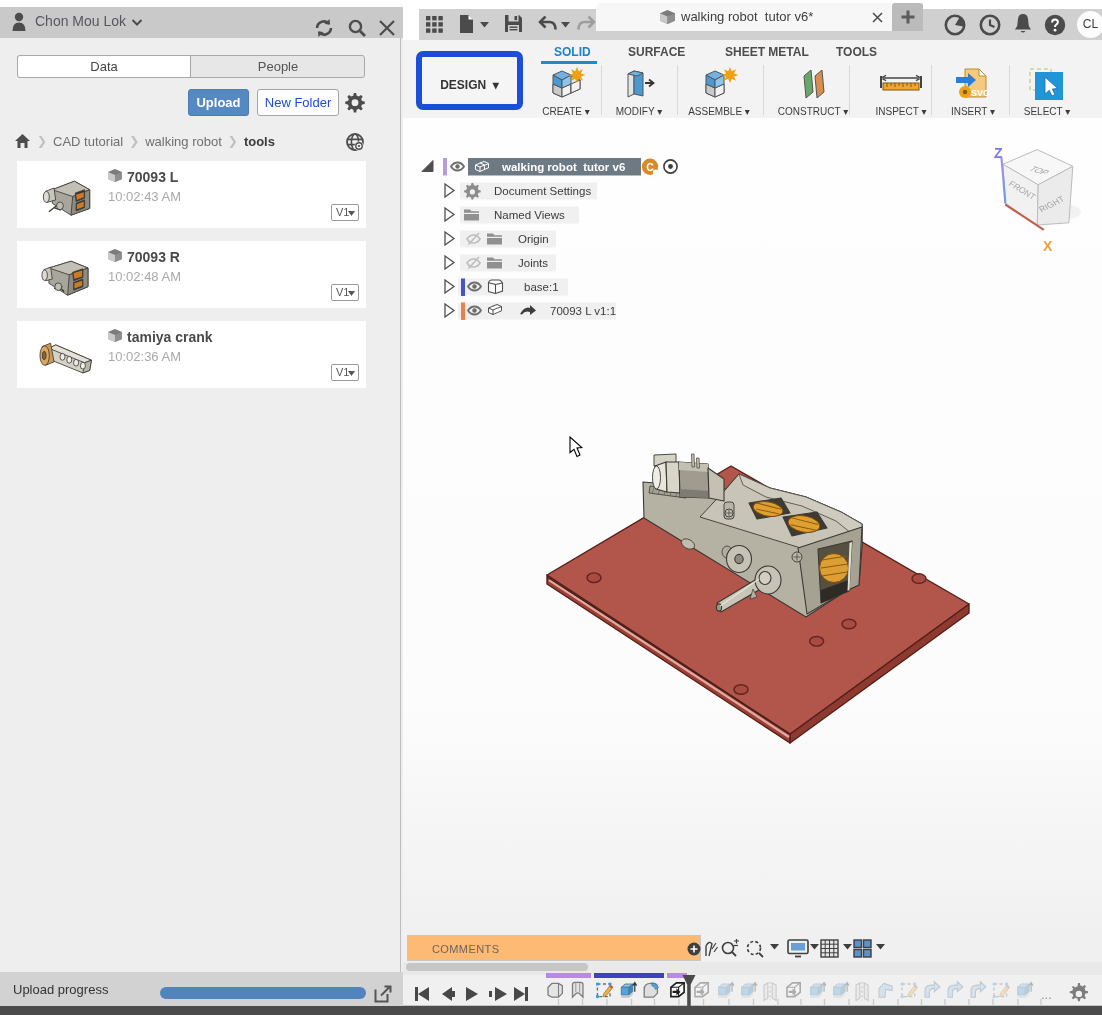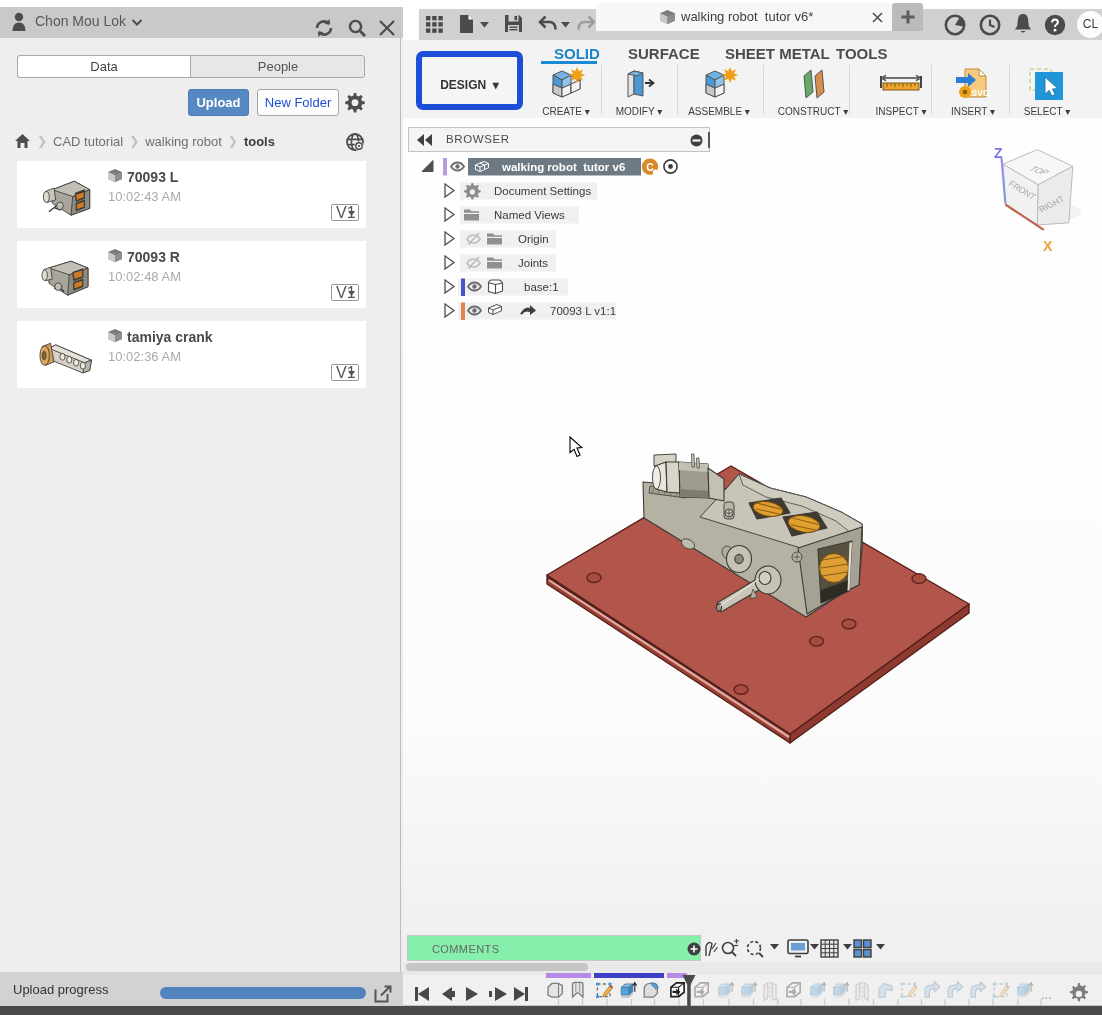--- a/index.html
+++ b/index.html
@@ -16,48 +16,48 @@
 #lp-tab-data { left:-1px; top:-1px; width:174px; height:23px; background:#fff; border:1px solid #a9a9a9; border-radius:3px 0 0 3px; text-align:center; line-height:21px; font-size:13px; color:#444; }
 #lp-tab-people { left:173px; top:0; width:174px; height:21px; text-align:center; line-height:21px; font-size:13px; color:#555; }
 #btn-upload { left:188px; top:89px; width:61px; height:27px; background:#5688c2; border:1px solid #4d7cb4; border-radius:3px; color:#ffffff; font-weight:bold; font-size:13px; text-align:center; line-height:25px; }
 #btn-newfolder { left:257px; top:89px; width:82px; height:27px; background:#fdfdfd; border:1px solid #a5a5a5; border-radius:3px; color:#1d4ed8; font-size:13px; text-align:center; line-height:25px; }
 #crumb { left:14px; top:133px; width:380px; height:20px; font-size:13px; color:#707070; }
 #crumb b { color:#3c3c3c; }
 #crumb .sep { color:#c0c0c0; font-size:12px; padding:0 6px; position:relative; top:-1px; }
 .card { left:17px; width:349px; height:67px; background:#fff; }
 .card .title { position:absolute; left:110px; top:8px; font-size:14px; font-weight:bold; color:#4a4a4a; }
 .card .time { position:absolute; left:91px; top:28px; font-size:13px; color:#a9a9a9; }
-.card .ver { position:absolute; left:314px; top:43px; width:28px; height:17px; border:1px solid #999; border-radius:2px; background:#fff; font-size:16px; color:#555; line-height:15px; padding-left:4px; }
+.card .ver { position:absolute; left:314px; top:43px; width:28px; height:17px; border:1px solid #999; border-radius:2px; background:#fff; font-size:11px; color:#555; line-height:15px; padding-left:4px; }
 .card .cube { position:absolute; left:90px; top:7px; }
 .card .thumb { position:absolute; left:14px; top:4px; }
 #lp-foot { left:0; top:972px; width:403px; height:34px; background:#d2d2d2; }
 #lp-foot span { position:absolute; left:13px; top:10px; font-size:13px; color:#333; }
 #progress { left:160px; top:15px; width:206px; height:12px; background:#5184bc; border-radius:6px; }
 
 
 #main { left:403px; top:0; width:699px; height:1015px; background:#fff; }
 #topbar { left:16px; top:9px; width:699px; height:31px; background:#d0d0d0; }
 #doctab { left:193px; top:3px; width:297px; height:28px; background:#f7f7f7; border-radius:5px 5px 0 0; }
 #doctab span { position:absolute; left:85px; top:6px; font-size:13px; color:#3e3e3e; }
 #plusbtn { left:489px; top:3px; width:31px; height:28px; background:#bbbbbb; border-radius:3px 3px 0 0; color:#5c5c5c; font-size:23px; text-align:center; line-height:26px; font-weight:bold;}
 #ribbon { left:0; top:40px; width:699px; height:78px; background:#f3f3f3; }
 #designbtn { left:13px; top:11px; width:107px; height:59px; background:#f5f5f5; border:6px solid #1d4ed8; border-radius:7px; text-align:center; line-height:57px; font-size:12px; font-weight:bold; color:#333; }
-.rtab { position:absolute; top:5px; font-size:15px; font-weight:bold; color:#4c4c4c; }
+.rtab { position:absolute; top:5px; font-size:12px; font-weight:bold; color:#4c4c4c; }
 .rtab.active { color:#1a84c7; }
 #solidline { left:138px; top:21px; width:56px; height:3px; background:#1a8ad2; }
 .grplabel { position:absolute; top:66px; font-size:10px; color:#3c3c3c; width:90px; text-align:center; }
 .gsep { position:absolute; top:25px; width:1px; height:50px; background:#d9d9d9; }
 .gicon { position:absolute; top:27px; }
 
 #canvas { left:0; top:118px; width:699px; height:817px; background:linear-gradient(#fefefe, #fcfcfc 72%, #f0f0f0); }
 #browserbox { left:5px; top:9px; width:302px; height:25px; background:#f4f4f4; border:1px solid #c3c3c3; }
 #browserbox .t { position:absolute; left:37px; top:5px; font-size:11.5px; color:#4a4a4a; letter-spacing:0.6px; }
 
 #commentsrow { left:0; top:935px; width:699px; height:27px; background:#f0f0f0; }
-#commentsbar { left:4px; top:0px; width:294px; height:26px; background:#86efac; border:1px solid #c6c6c6; }
+#commentsbar { left:4px; top:0px; width:294px; height:26px; background:#fdba74; border:1px solid #c6c6c6; }
 #commentsbar .t { position:absolute; left:24px; top:7px; font-size:11px; color:#666; letter-spacing:0.4px; }
 #scrollrow { left:0; top:962px; width:699px; height:13px; background:#e9e9e9; }
 #scrollthumb { left:3px; top:1px; width:182px; height:8px; background:#c6c6c6; border-radius:4px; }
 #timeline { left:0; top:975px; width:699px; height:31px; background:#f0f0f0; border-bottom:1px solid #c4c4c4; }
 #darkbar { left:0; top:1006px; width:1102px; height:9px; background:#4b4b4b; }
 </style>
 </head>
 <body>
 <div id="stage">
 
@@ -365,31 +365,20 @@
     <div class="grplabel abs" style="left:525px">INSERT ▾</div>
 
     <svg class="gicon abs" style="left:625px" width="40" height="36" viewBox="0 0 40 36">
       <rect x="2" y="2" width="21" height="21" fill="none" stroke="#c6d98a" stroke-width="1.6" stroke-dasharray="4 3"></rect>
       <rect x="7" y="5" width="28" height="28" fill="#2095d8"></rect>
       <path d="M17 10 L17 27 L21.3 23.3 L23.8 29 L27 27.6 L24.4 22 L29.6 21.5 Z" fill="#fff" stroke="#1a6fa0" stroke-width="0.8"></path>
     </svg>
     <div class="grplabel abs" style="left:599px">SELECT ▾</div>
   </div>
   <div id="canvas" class="abs">
-    <div id="browserbox" class="abs">
-      <svg class="abs" style="left:8px;top:6px" width="16" height="12" viewBox="0 0 16 12">
-        <path d="M7 0 L7 12 L0 6 Z M15 0 L15 12 L8 6 Z" fill="#3f3f3f"></path>
-      </svg>
-      <span class="t">BROWSER</span>
-      <svg class="abs" style="left:281px;top:6px" width="13" height="13" viewBox="0 0 13 13">
-        <circle cx="6.5" cy="6.5" r="6" fill="#3f3f3f"></circle>
-            <rect x="2.5" y="5.4" width="8" height="2.2" fill="#f4f4f4"></rect>
-      </svg>
-      <div class="abs" style="left:299px;top:4px;width:1.5px;height:16px;background:#555"></div>
-    </div>
 
     <svg class="abs" style="left:0;top:30px" width="320" height="180" viewBox="0 30 320 180">
 
       <rect x="57" y="64.5" width="137" height="17" fill="#f0f0f0"></rect>
       <rect x="57" y="88.5" width="119" height="17" fill="#f0f0f0"></rect>
       <rect x="57" y="112.5" width="96" height="17" fill="#f0f0f0"></rect>
       <rect x="57" y="136.5" width="96" height="17" fill="#f0f0f0"></rect>
       <rect x="55" y="160.5" width="110" height="17" fill="#f0f0f0"></rect>
       <rect x="55" y="184.5" width="158" height="17" fill="#f0f0f0"></rect>
 

